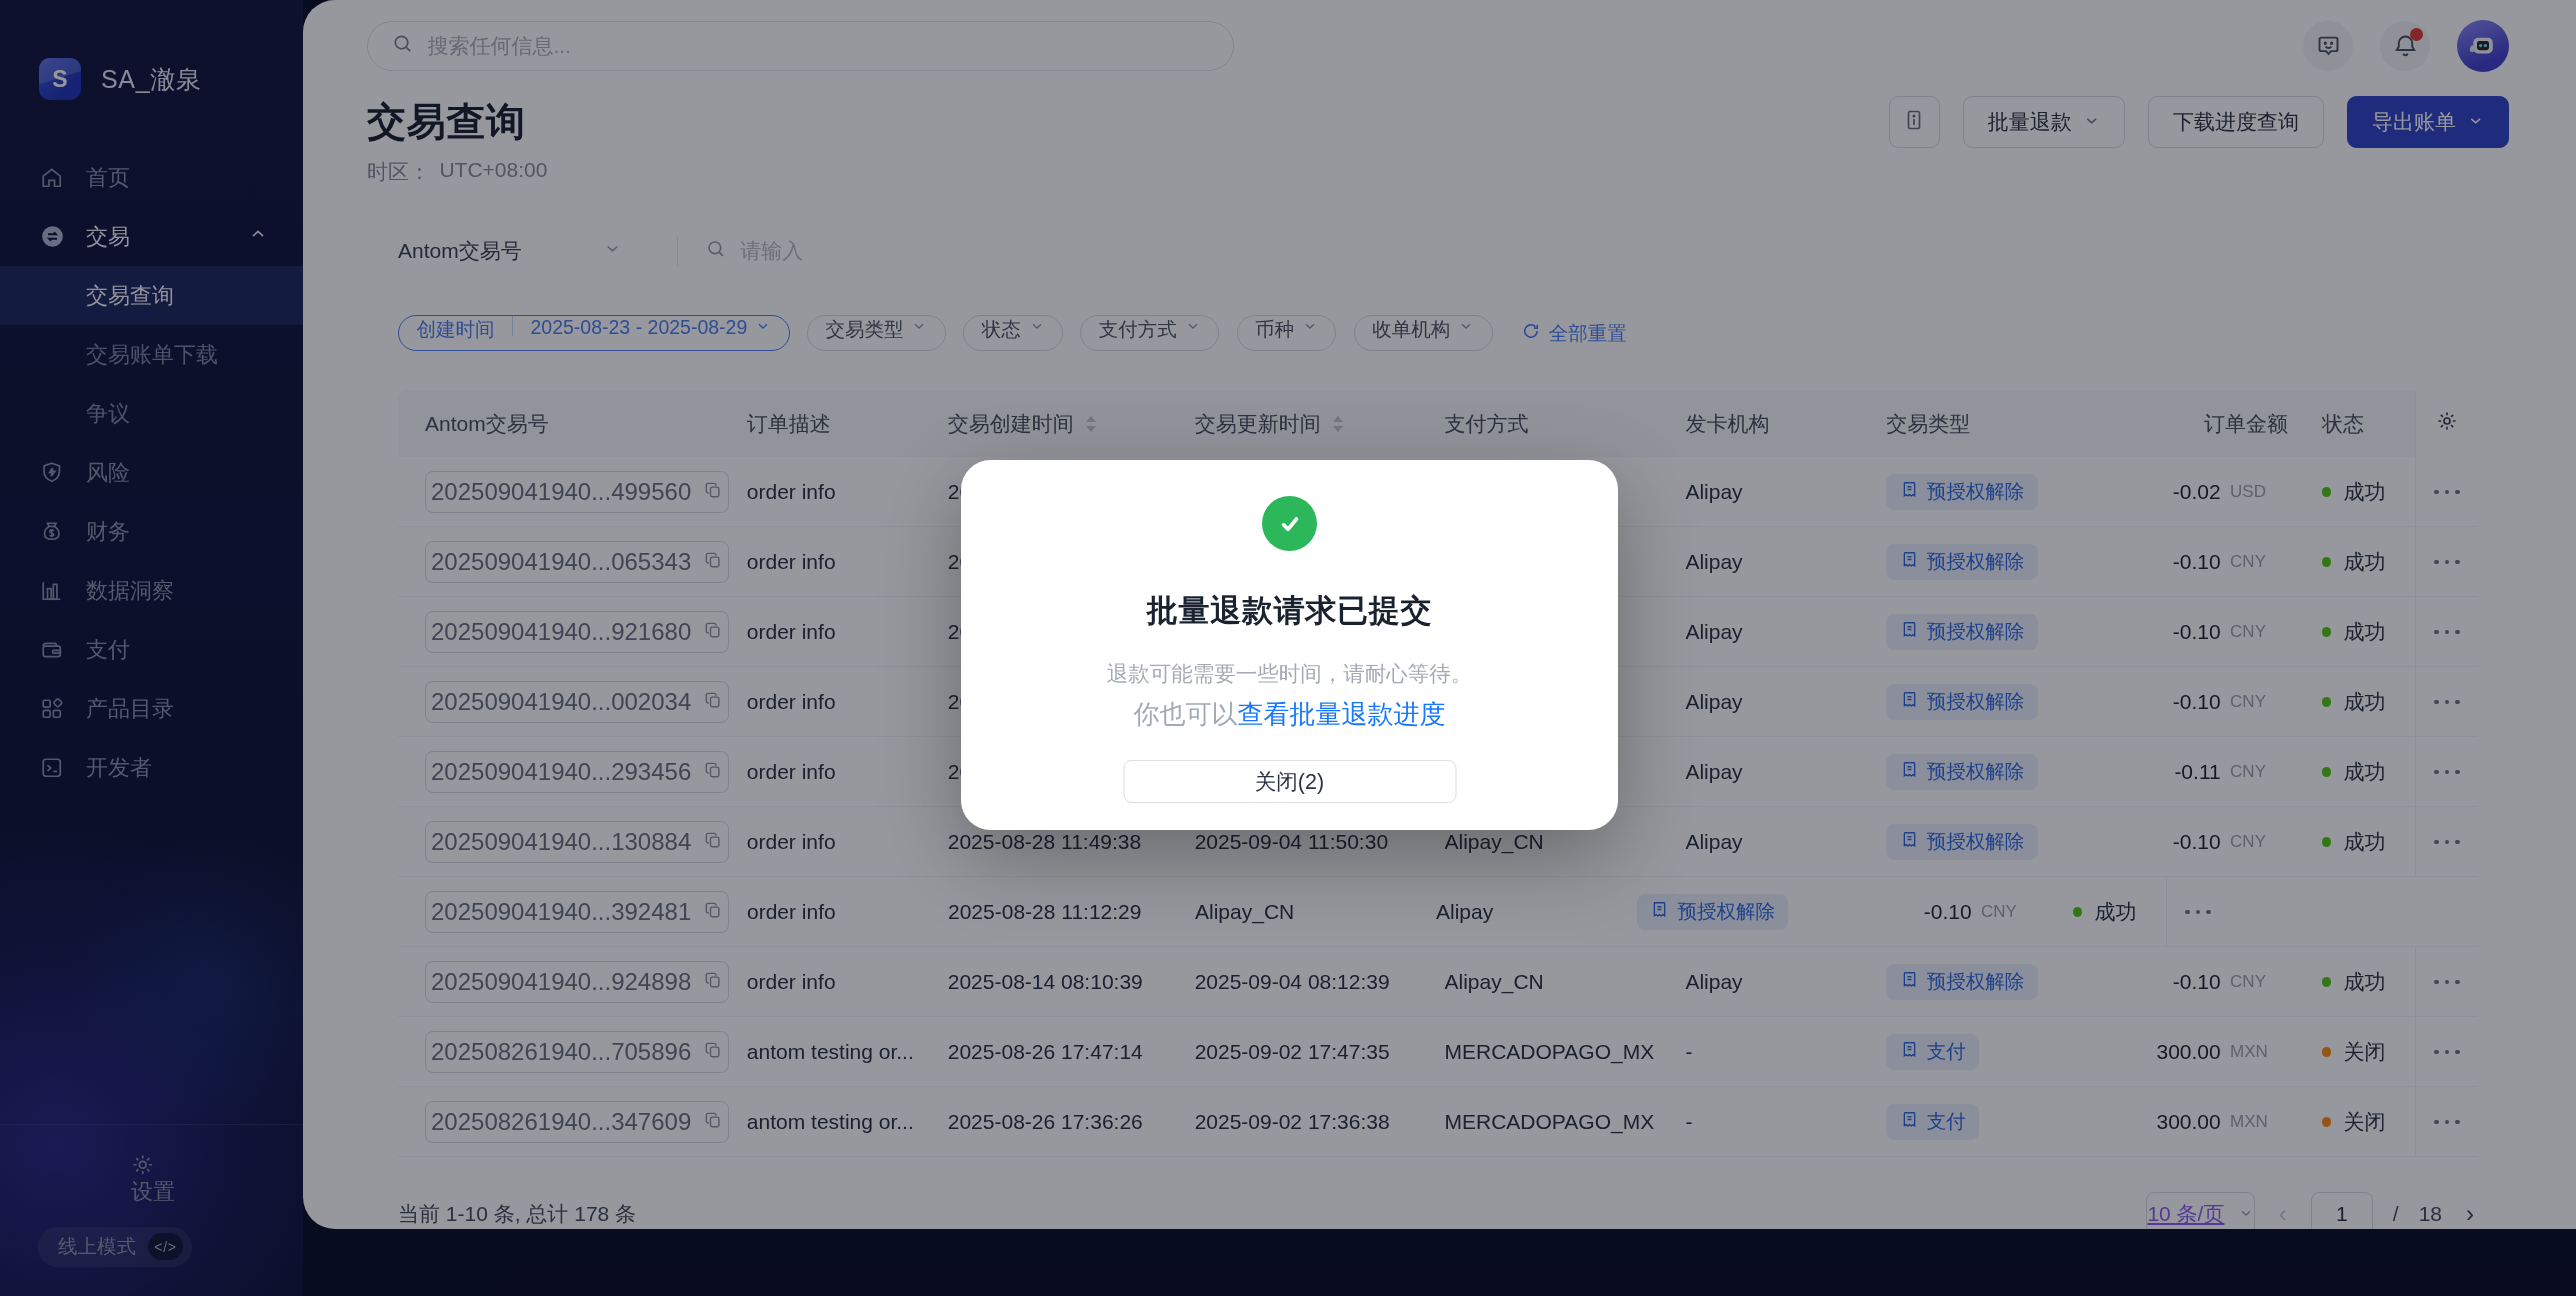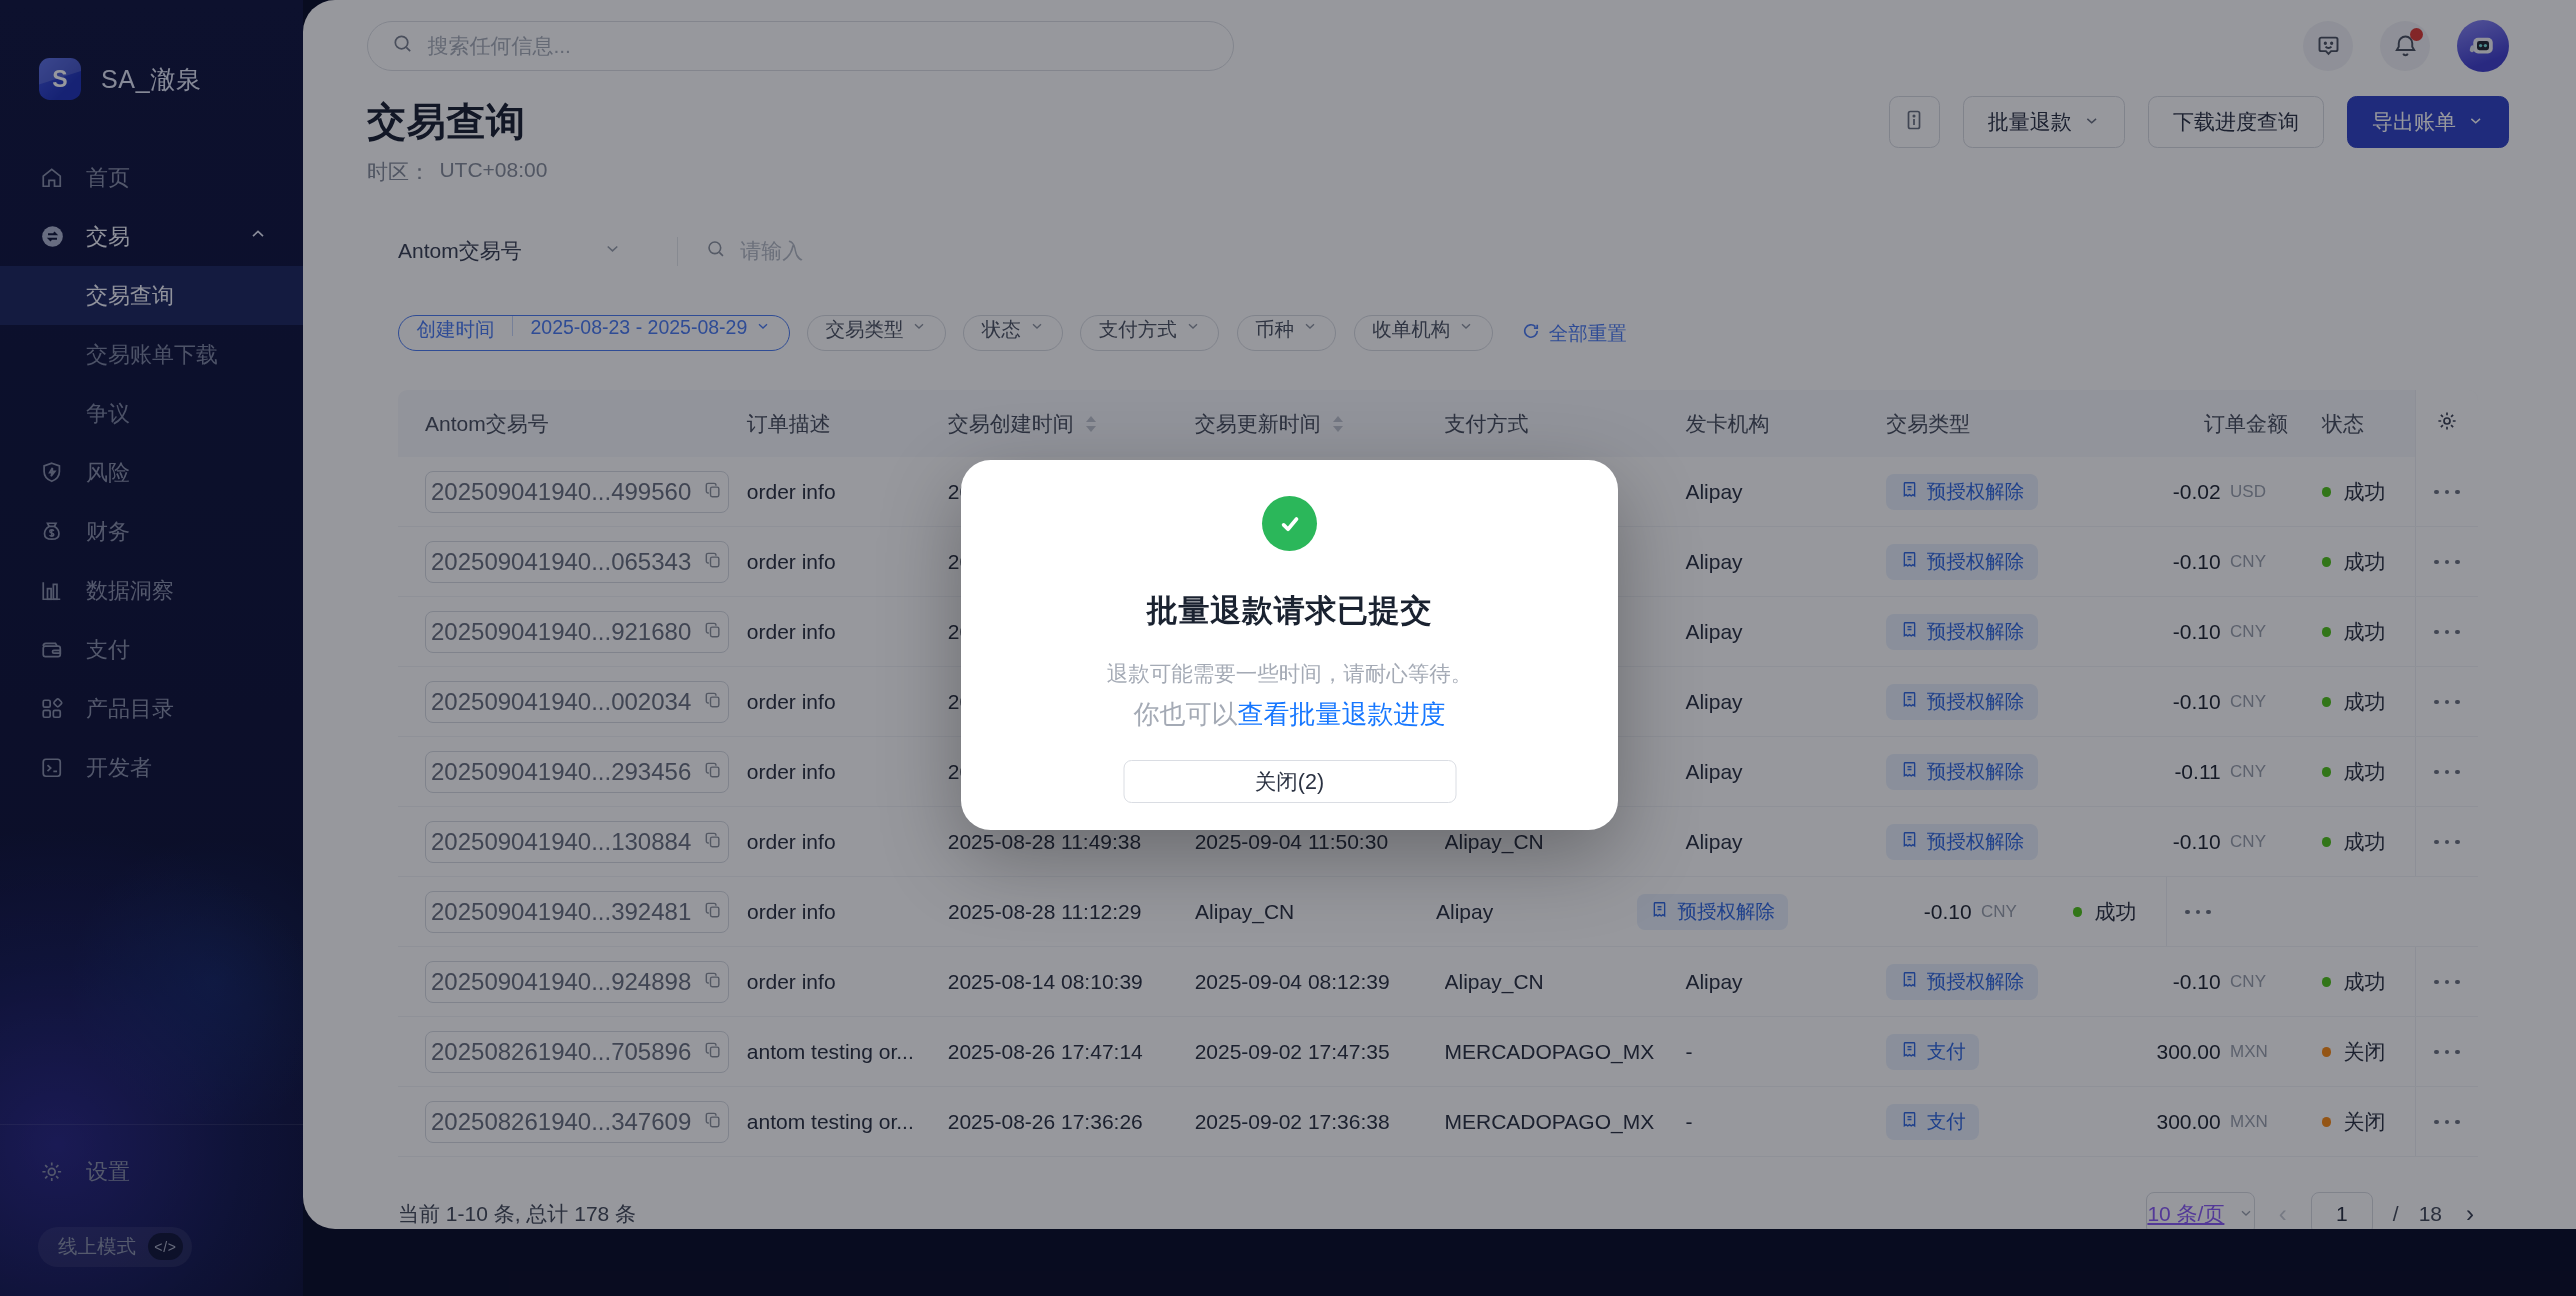--- a/index.html
+++ b/index.html
@@ -229,21 +229,21 @@
           <svg width="25.5" height="25.5" viewBox="0 0 24 24" fill="none" stroke-width="1.6">
               <rect x="4" y="4" width="16" height="16" rx="2.5"></rect>
               <path d="M8 9.5l3 2.8-3 2.8M13.5 15.5h3.5"></path>
             </svg>
         </span>
         <span>开发者</span>
       </div>
     </nav>
 
     <div class="sb-footer">
-      <div class="nav-item" style="padding-left:0; height:40px;">
+      <div class="nav-item" style="padding-left:0; height:40px;flex-direction:column;">
         <span class="nicon">
           <svg width="25.5" height="25.5" viewBox="0 0 24 24" fill="none" stroke-width="1.6">
               <circle cx="12" cy="12" r="3.2"></circle>
               <path d="M12 3.2v3M12 17.8v3M3.2 12h3M17.8 12h3M5.8 5.8l2.1 2.1M16.1 16.1l2.1 2.1M18.2 5.8l-2.1 2.1M7.9 16.1l-2.1 2.1"></path>
             </svg>
         </span>
         <span>设置</span>
       </div>
       <div class="mode-pill">
         <span>线上模式</span>

